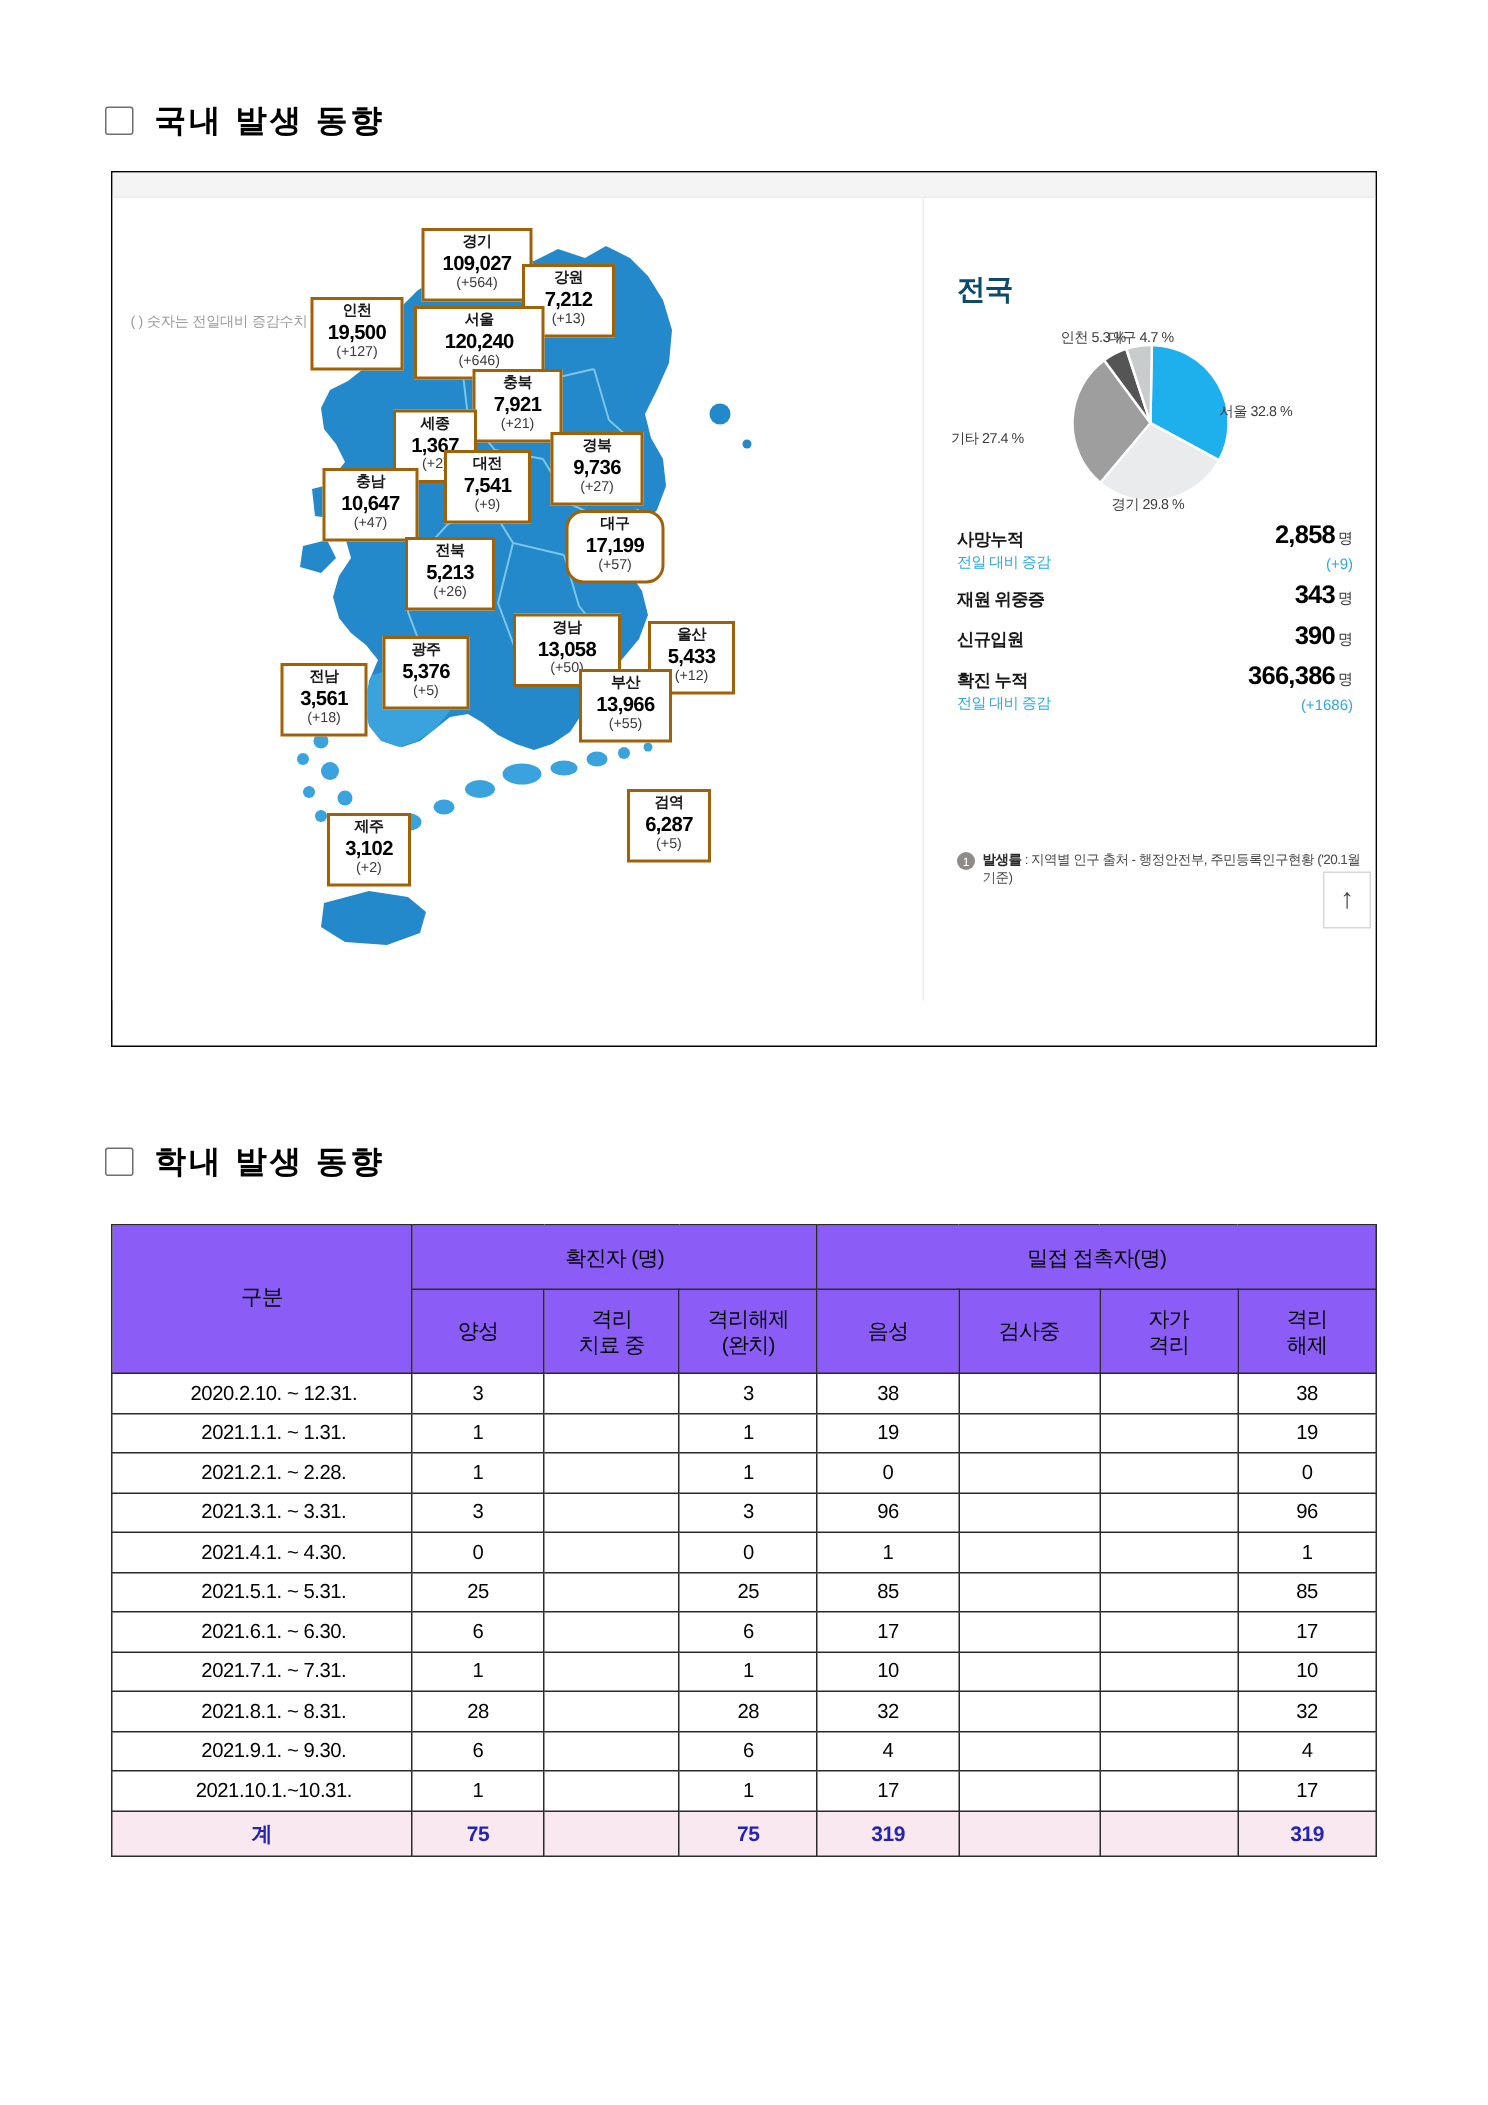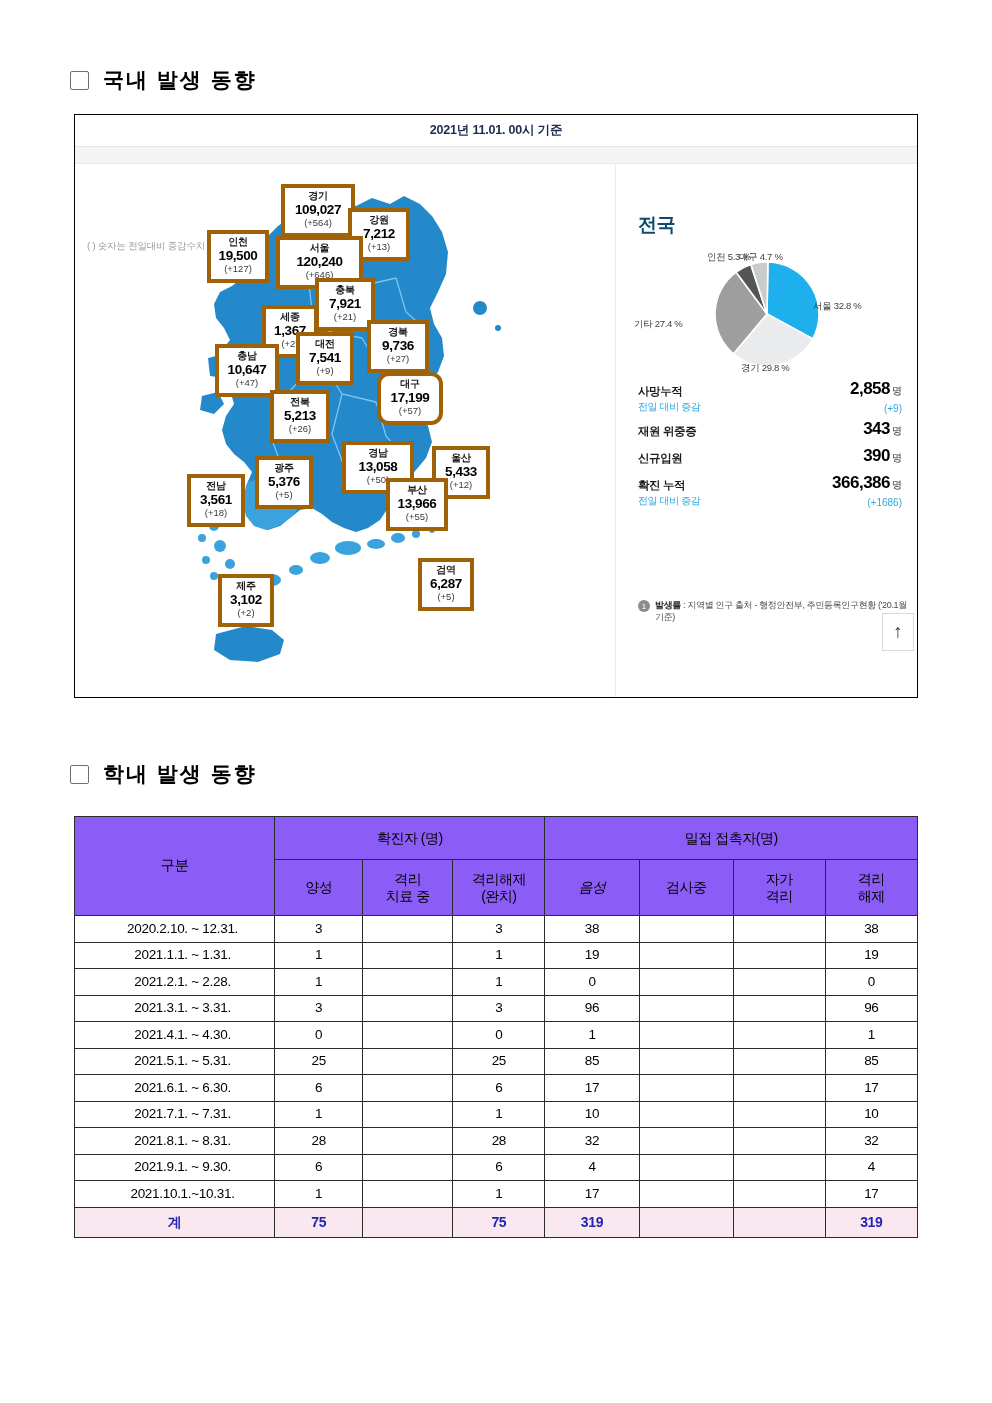--- a/index.html
+++ b/index.html
@@ -82,21 +82,21 @@
     position:absolute;left:541px;top:0;width:303px;height:535px;
   }
 
   
   .korea-svg{position:absolute;left:105px;top:18px;}
 
   
   .rg{
     position:absolute;
     background:#fff;
-    border:4px solid #a16207;
+    border:2px solid #a16207;
     text-align:center;
     line-height:1.08;
     padding:3px 5px 4px;
     box-sizing:border-box;
     box-shadow:0 0 0 0 rgba(0,0,0,0);
   }
   .rg .nm{font-size:10px;font-weight:bold;color:#1a1a1a;display:block;letter-spacing:-0.3px;}
   .rg .vl{font-size:13.5px;font-weight:bold;color:#000;display:block;margin-top:1px;letter-spacing:-0.4px;}
   .rg .dl{font-size:9.5px;color:#3a3a3a;display:block;margin-top:1px;}
 
@@ -188,23 +188,20 @@
 
 <div class="page">
 
   <div class="section-head" style="left:70px;top:66px;">
     <span class="chk"></span>
     <span class="section-title">국내 발생 동향</span>
   </div>
 
   <div class="map-panel">
 
-    <div class="map-head">
-      <div class="map-date">2021년 11.01. 00시 기준</div>
-    </div>
     <div class="map-subband"></div>
 
     <div class="map-body">
 
       <div class="map-left">
 
         <div class="map-note">( ) 숫자는 전일대비 증감수치</div>
 
         <svg class="korea-svg" width="330" height="520" viewBox="0 0 330 520">
 
@@ -443,21 +440,21 @@
         <tr>
           <th class="h2 col-div" style="width:88px;">양성</th>
           <th class="h2" style="width:90px;">
             <span>격리</span><br>
             <span>치료 중</span>
           </th>
           <th class="h2" style="width:92px;">
             <span>격리해제</span><br>
             <span>(완치)</span>
           </th>
-          <th class="h2 col-div" style="width:94px;font-style:italic;">음성</th>
+          <th class="h2 col-div" style="width:94px;">음성</th>
           <th class="h2" style="width:94px;">검사중</th>
           <th class="h2" style="width:92px;">
             <span>자가</span><br>
             <span>격리</span>
           </th>
           <th class="h2" style="width:92px;">
             <span>격리</span><br>
             <span>해제</span>
           </th>
         </tr>

